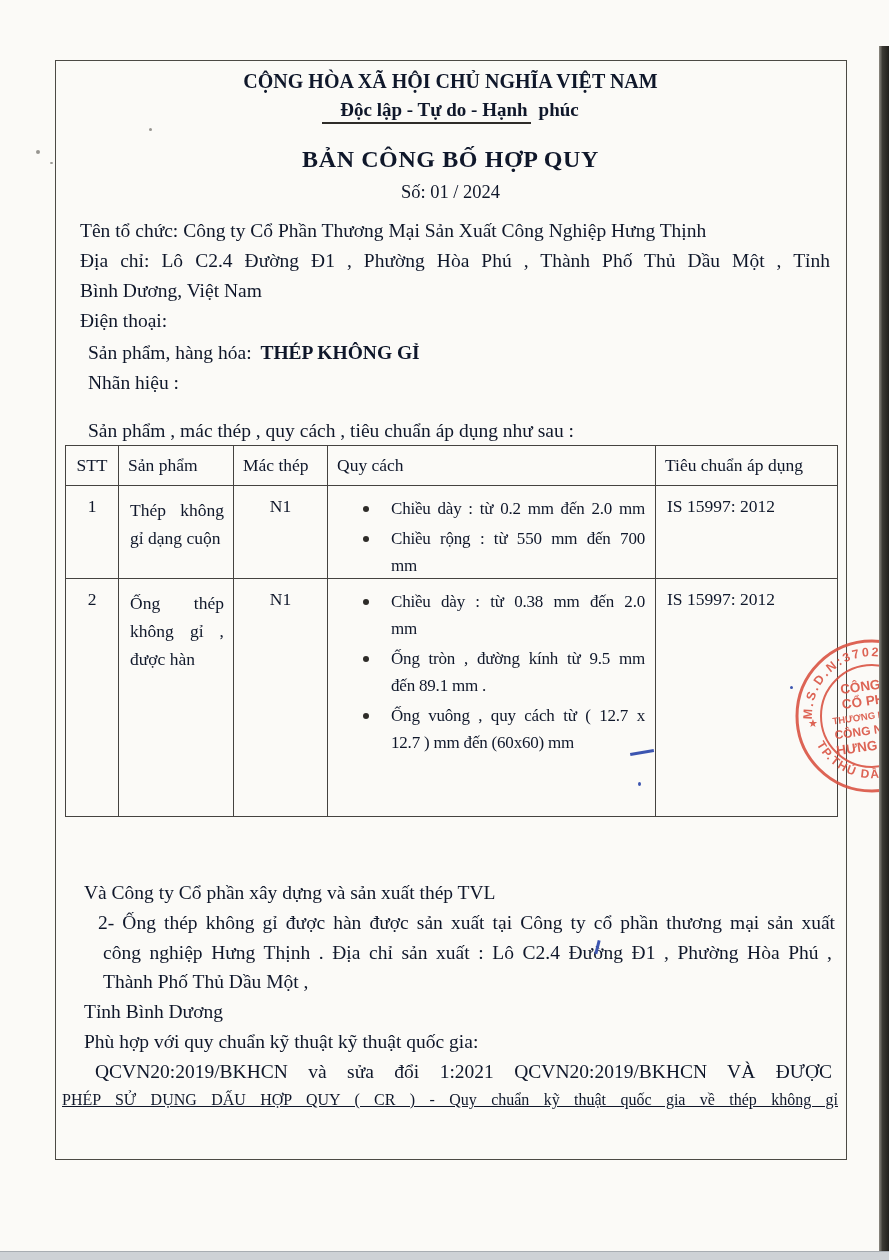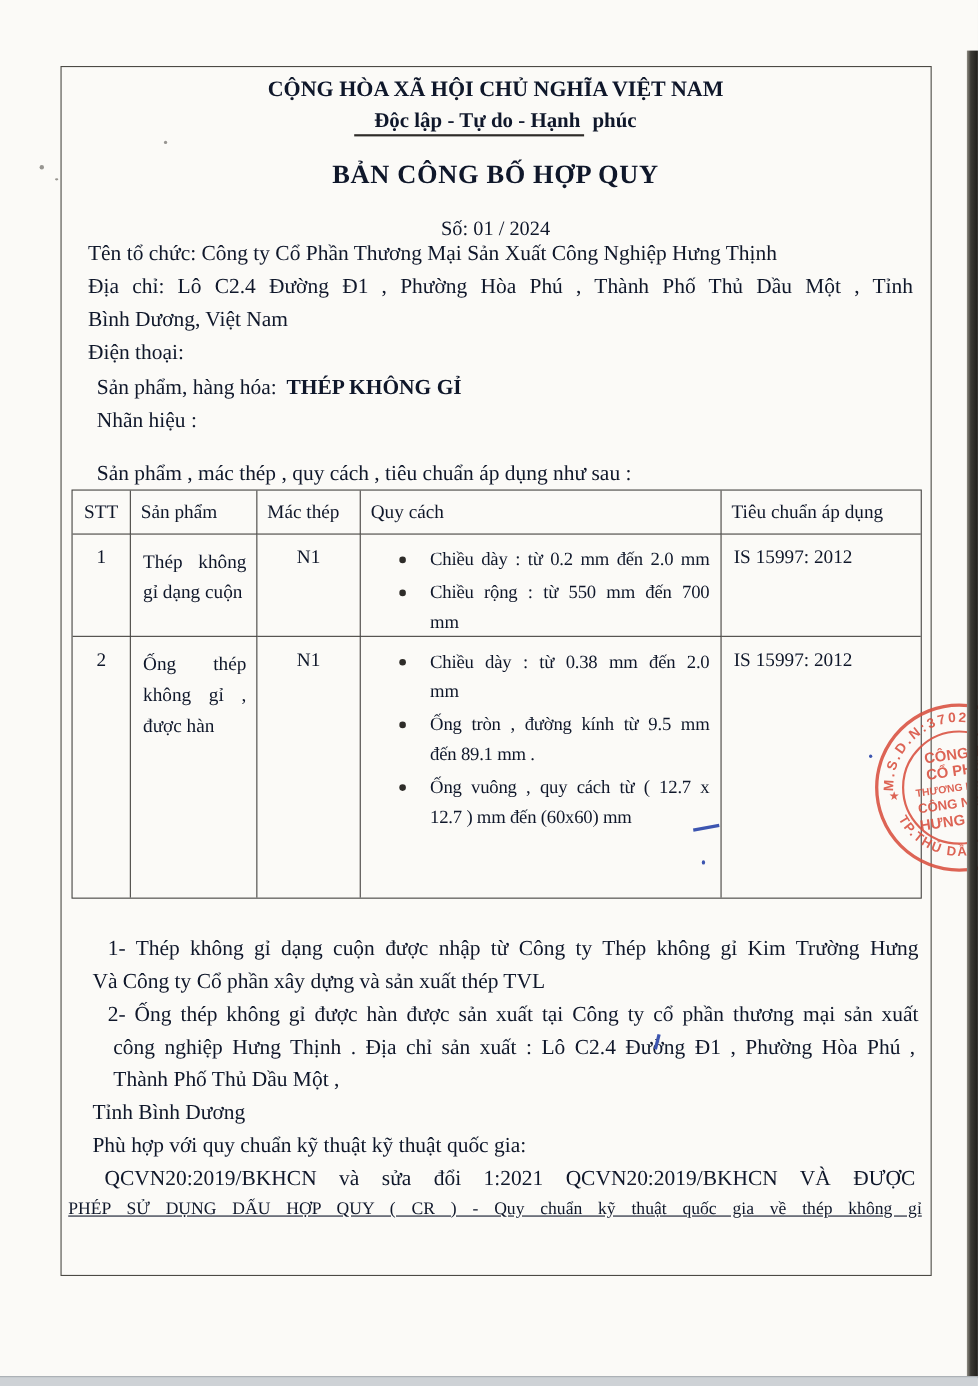--- a/index.html
+++ b/index.html
@@ -45,21 +45,21 @@
 <div class="screen">
 
   <div class="frame"></div>
 
   <div class="center bold" style="top:70px;font-size:20px;">CỘNG HÒA XÃ HỘI CHỦ NGHĨA VIỆT NAM</div>
   <div class="center" style="top:99px;font-size:19px;">
     <span class="bold u">Độc lập - Tự do - Hạnh</span><span class="bold" style="margin-left:8px;">phúc</span>
   </div>
 
   <div class="center bold" style="top:146px;font-size:24px;letter-spacing:0.6px;">BẢN CÔNG BỐ HỢP QUY</div>
-  <div class="center" style="top:199px;font-size:18.5px;">Số: 01 / 2024</div>
+  <div class="center" style="top:182px;font-size:18.5px;">Số: 01 / 2024</div>
 
   <div class="t" style="top:220px;left:80px;font-size:19.5px;">Tên tổ chức: Công ty Cổ Phần Thương Mại Sản Xuất Công Nghiệp Hưng Thịnh</div>
   <div class="jline" style="top:250px;left:80px;width:750px;font-size:19.5px;">Địa chỉ: Lô C2.4 Đường Đ1 , Phường Hòa Phú , Thành Phố Thủ Dầu Một , Tỉnh</div>
   <div class="t" style="top:280px;left:80px;font-size:19.5px;">Bình Dương, Việt Nam</div>
   <div class="t" style="top:310px;left:80px;font-size:19.5px;">Điện thoại:</div>
   <div class="t" style="top:342px;left:88px;font-size:19.5px;">
     <span>Sản phẩm, hàng hóa:</span>
     <span class="bold" style="margin-left:4px;">THÉP KHÔNG GỈ</span>
   </div>
   <div class="t" style="top:372px;left:88px;font-size:19.5px;">Nhãn hiệu :</div>
@@ -112,24 +112,20 @@
       </div>
       <div class="spec-item">
         <span class="dot"></span>
         <div class="sl">Ống vuông , quy cách từ ( 12.7 x</div>
         <div>12.7 ) mm đến (60x60) mm</div>
       </div>
     </div>
     <div class="cell std-cell last-col last-row">IS 15997: 2012</div>
   </div>
 
-  <div class="jline" style="top:852px;left:98px;width:737px;font-size:19.5px;">
-    <span>1-</span>
-    <span>Thép không gỉ dạng cuộn được nhập từ Công ty Thép không gỉ Kim Trường Hưng</span>
-  </div>
   <div class="t" style="top:882px;left:84px;font-size:19.5px;">Và Công ty Cổ phần xây dựng và sản xuất thép TVL</div>
   <div class="jline" style="top:912px;left:98px;width:737px;font-size:19.5px;">
     <span>2-</span>
     <span>Ống thép không gỉ được hàn được sản xuất tại Công ty cổ phần thương mại sản xuất</span>
   </div>
   <div class="jline" style="top:942px;left:103px;width:729px;font-size:19.5px;">công nghiệp Hưng Thịnh . Địa chỉ sản xuất : Lô C2.4 Đường Đ1 , Phường Hòa Phú ,</div>
   <div class="t" style="top:971px;left:103px;font-size:19.5px;">Thành Phố Thủ Dầu Một ,</div>
   <div class="t" style="top:1001px;left:84px;font-size:19.5px;">Tỉnh Bình Dương</div>
   <div class="t" style="top:1031px;left:84px;font-size:19.5px;">Phù hợp với quy chuẩn kỹ thuật kỹ thuật quốc gia:</div>
   <div class="jline" style="top:1061px;left:95px;width:737px;font-size:19.5px;">QCVN20:2019/BKHCN và sửa đổi 1:2021 QCVN20:2019/BKHCN VÀ ĐƯỢC</div>

